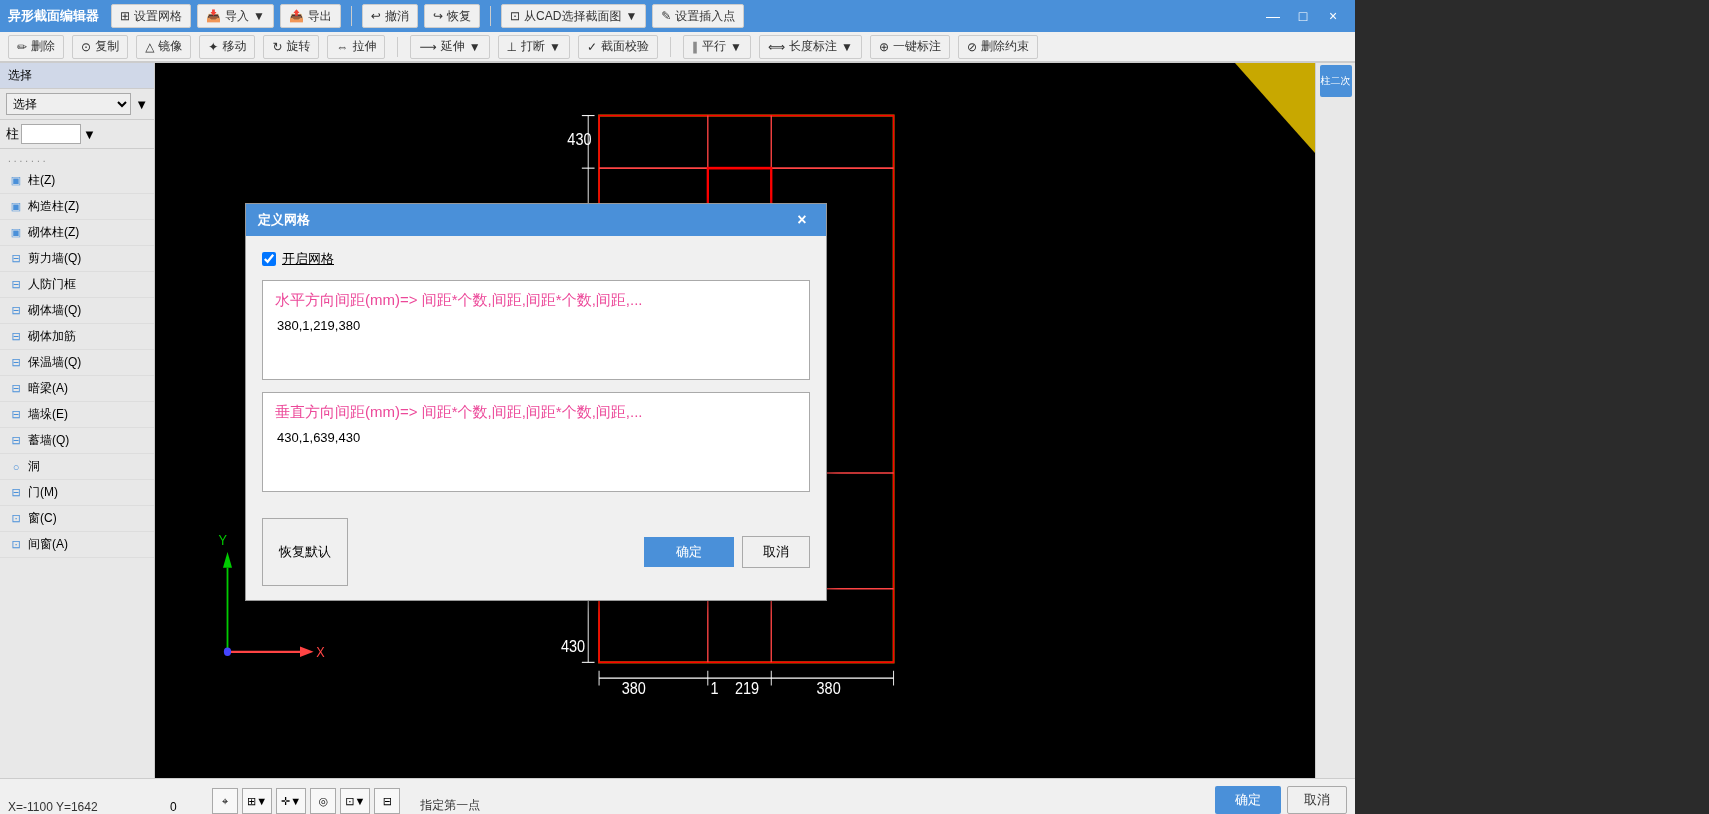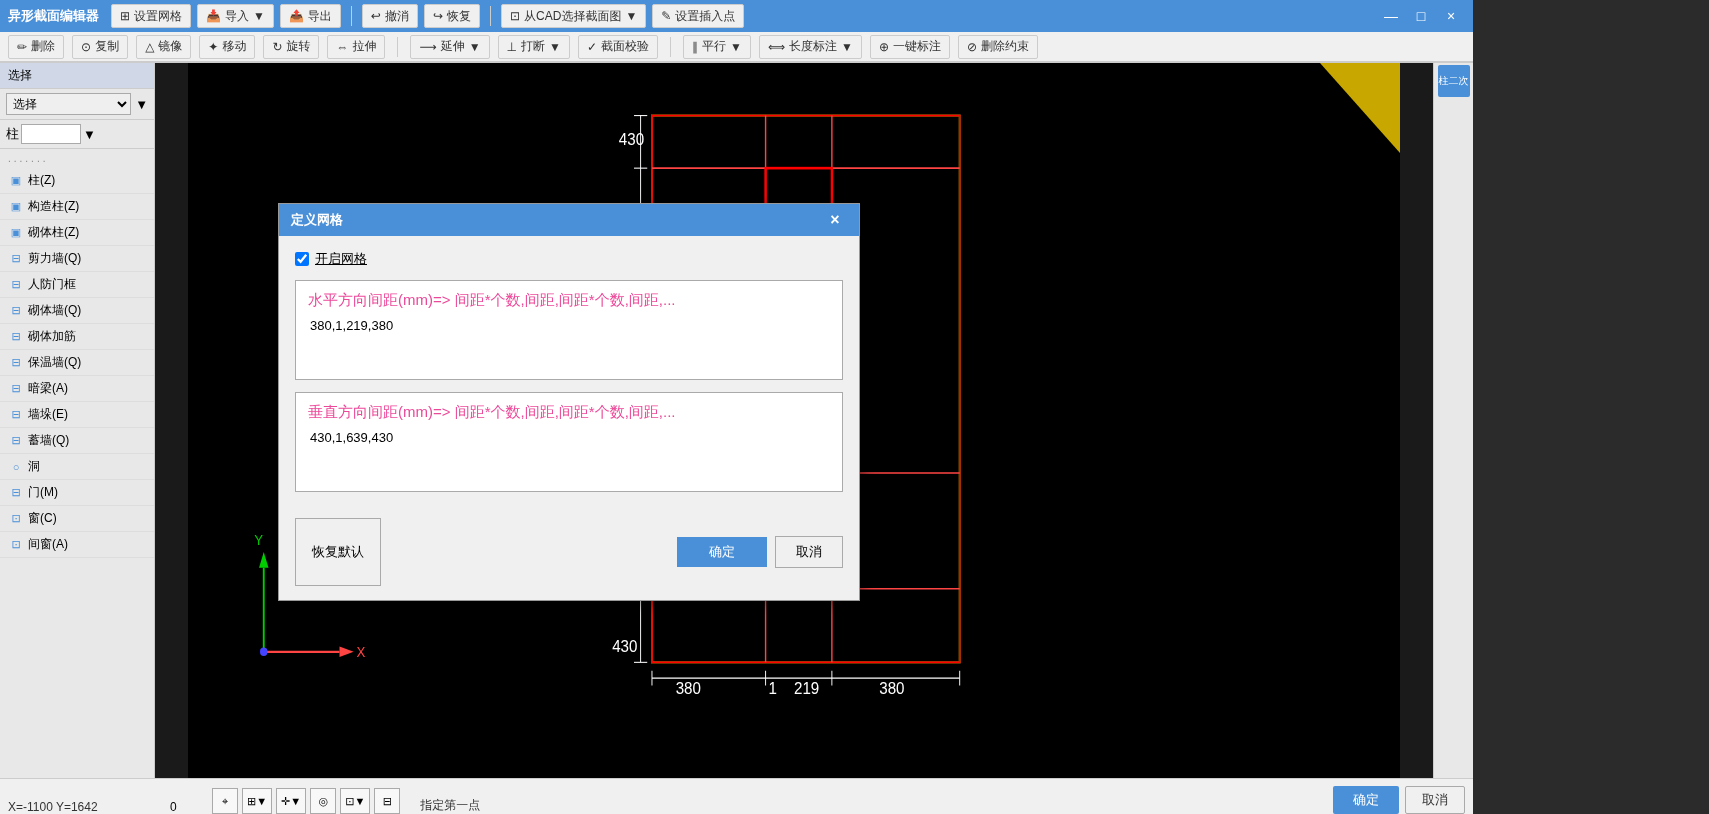--- a/index.html
+++ b/index.html
@@ -7,21 +7,21 @@
       width: 1709px;
       height: 814px;
       overflow: hidden;
       font-family: 'Microsoft YaHei', SimHei, sans-serif;
       font-size: 13px;
       background: #2b2b2b;
     }
 
     
     .app-container {
-      width: 1473px;
+      width: 1355px;
       height: 814px;
       position: relative;
       background: #1a1a1a;
       display: flex;
       flex-direction: column;
     }
 
     
     .top-toolbar {
       background: #f0f0f0;
@@ -100,21 +100,20 @@
       height: 20px;
       background: #ccc;
       margin: 0 4px;
     }
 
     
     .main-area {
       display: flex;
       flex: 1;
       position: relative;
-      gap: 33px;
     }
 
     
     .left-sidebar {
       width: 155px;
       background: #e8e8e8;
       border-right: 1px solid #ccc;
       display: flex;
       flex-direction: column;
     }

